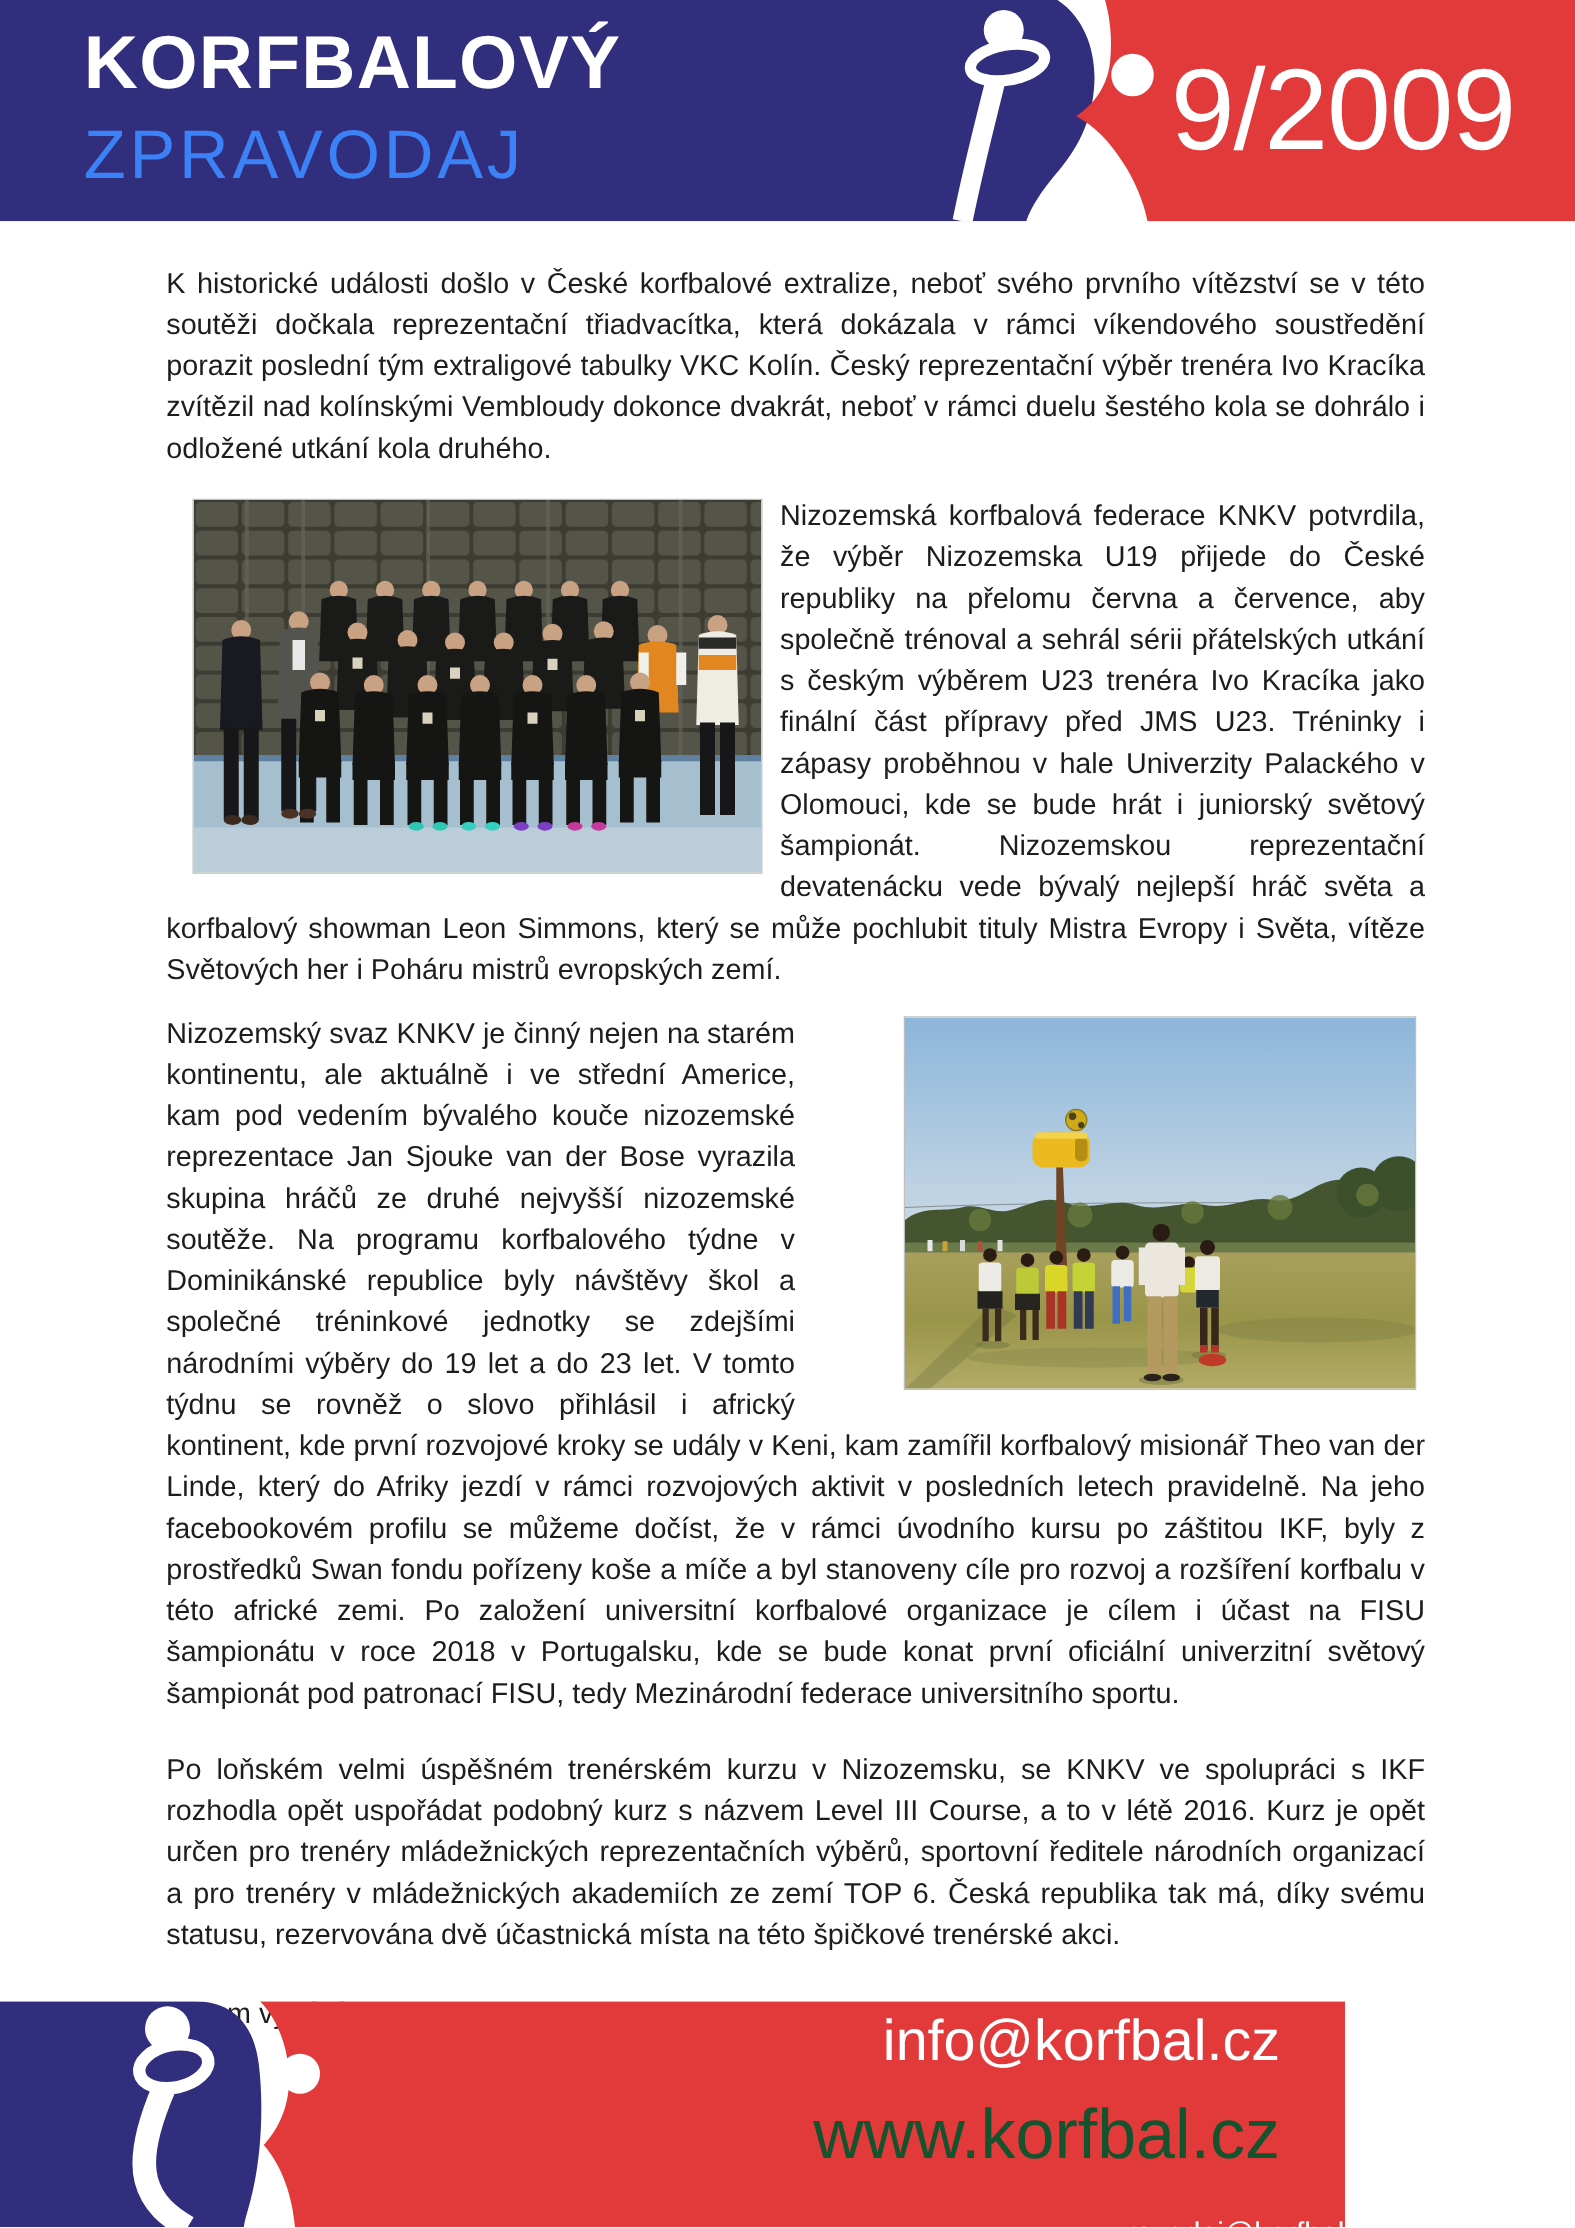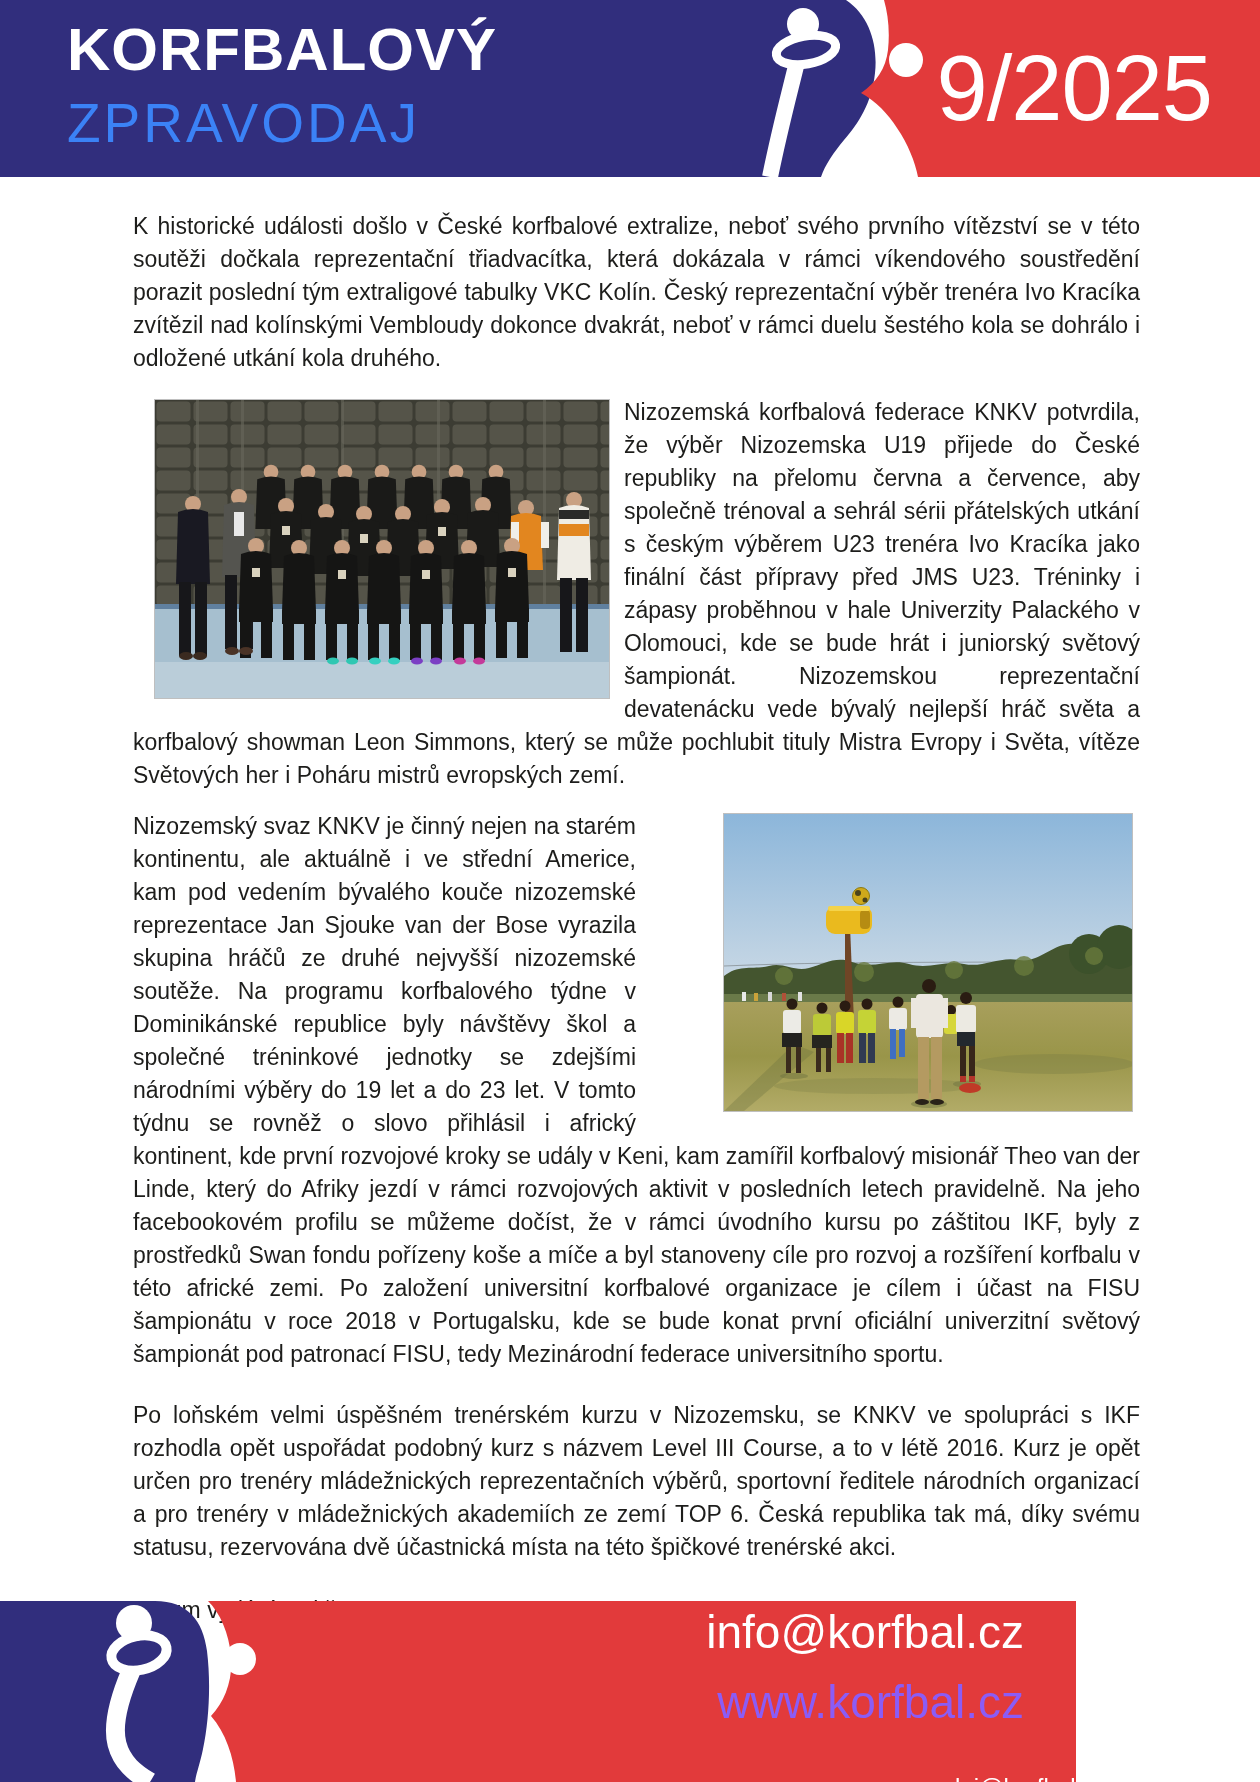--- a/index.html
+++ b/index.html
@@ -36,21 +36,21 @@
   .team-fig  { float:left;  width:454px; height:298px; margin:4px 15px 8px 22px;
                outline:1px solid #bfbfbf; }
   .kenya-fig { float:right; width:408px; height:297px; margin:4px 8px 10px 88px;
                outline:1px solid #bfbfbf; }
   .team-fig svg, .kenya-fig svg { display:block; }
 
   
   .ftr { position:absolute; left:0; top:1601px; width:1076px; height:181px; overflow:hidden; }
   .ftr svg { position:absolute; left:0; top:0; display:block; }
   .f-email { position:absolute; right:52px; top:8px;  font-size:46px; color:#fff; line-height:1; z-index:2; }
-  .f-web   { position:absolute; right:52px; top:78px; font-size:46px; color:#8b5cf6; line-height:1; z-index:2; }
+  .f-web   { position:absolute; right:52px; top:78px; font-size:56px; color:#14532d; line-height:1; z-index:2; }
   .f-sub   { position:absolute; left:340px; top:145px; width:920px; text-align:center;
              font-size:24px; color:#fff; line-height:1.1; z-index:2; }
   .f-sub2  { position:absolute; left:875px; top:173px; font-size:24px; color:#fff;
              line-height:1.1; z-index:2; }
 </style>
 </head>
 <body>
 
 <div class="page">
 
@@ -58,21 +58,21 @@
     <svg width="1260" height="177" viewBox="0 0 1260 177" aria-hidden="true">
       <path class="navy-fill" d="M0,0 H846 C870,16 878,46 875,73 C872,103 858,124 844,140 C834,152 825,165 821,177 H0 Z"></path>
       <path class="red-fill" d="M884,0 H1260 V177 H918 C915,162 908,144 897,128 C888,114 876,101 861,93 C876,83 886,68 888,50 C890,31 888,14 884,0 Z"></path>
       <ellipse cx="806" cy="50" rx="30" ry="14" fill="none" stroke="#ffffff" stroke-width="9" transform="rotate(-10 806 50)"></ellipse>
       <circle cx="803" cy="24" r="16" fill="#ffffff"></circle>
       <path d="M797,62 C789,95 780,128 770,177" fill="none" stroke="#ffffff" stroke-width="16"></path>
       <circle cx="906" cy="60" r="17" fill="#ffffff"></circle>
     </svg>
     <div class="h-title1">KORFBALOVÝ</div>
     <div class="h-title2">ZPRAVODAJ</div>
-    <div class="h-issue">9/2025</div>
+    <div class="h-issue">9/2009</div>
   </header>
 
   <main>
 
     <p class="p1">K historické události došlo v České korfbalové extralize, neboť svého prvního vítězství se v této soutěži dočkala reprezentační třiadvacítka, která dokázala v rámci víkendového soustředění porazit poslední tým extraligové tabulky VKC Kolín. Český reprezentační výběr trenéra Ivo Kracíka zvítězil nad kolínskými Vembloudy dokonce dvakrát, neboť v rámci duelu šestého kola se dohrálo i odložené utkání kola druhého.</p>
 
     <div class="sec sec2">
       <figure class="team-fig">
         <svg width="454" height="298" viewBox="0 0 454 298" aria-hidden="true">
           <defs>

